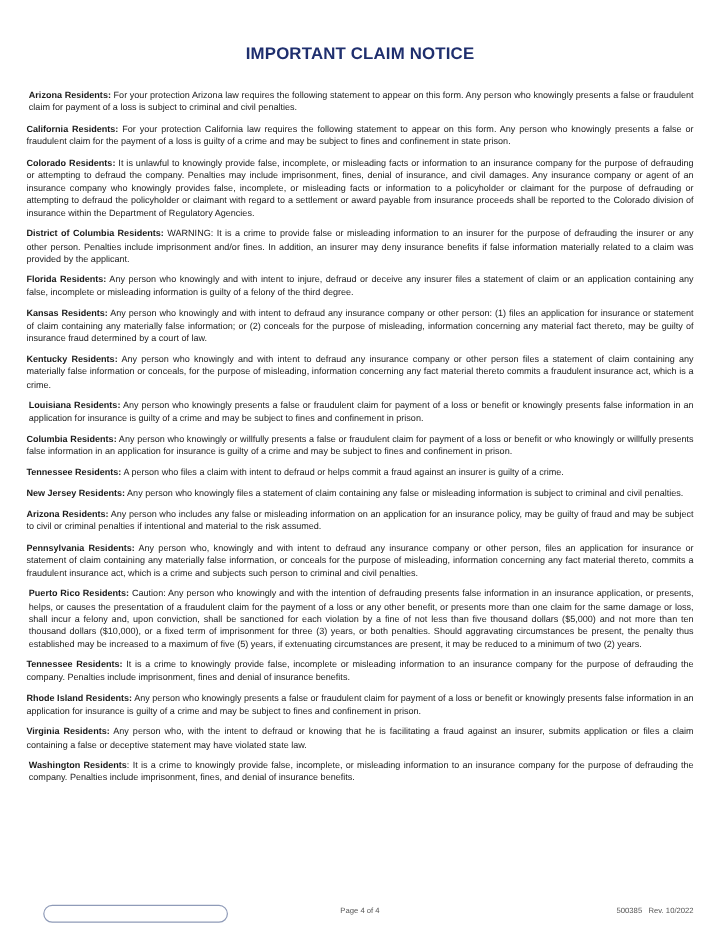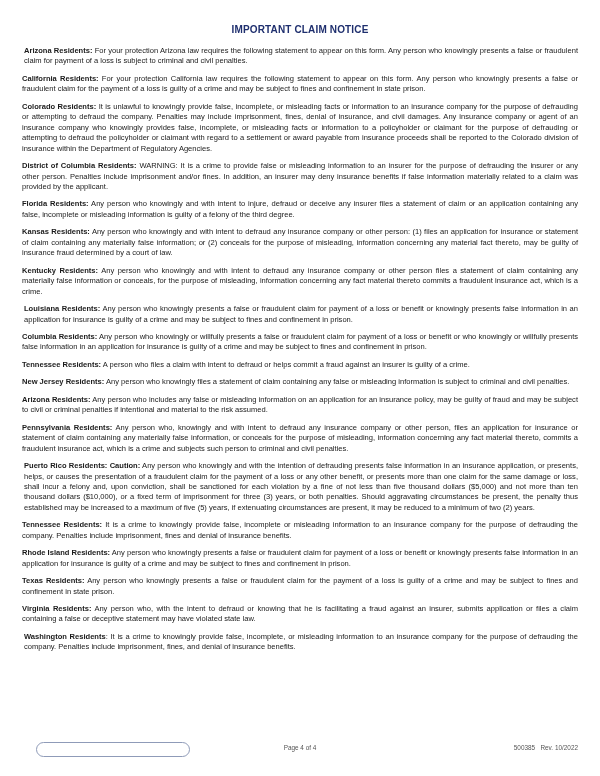--- a/index.html
+++ b/index.html
@@ -16,25 +16,25 @@
     overflow: hidden;
   }
   .page {
     position: relative;
     width: 600px;
     height: 776px;
     box-sizing: border-box;
   }
   .doc-title {
     text-align: center;
-    font-size: 10px;
+    font-size: 14px;
     font-weight: bold;
     color: #1f2f6e;
     letter-spacing: 0.15px;
-    margin: 4px;
+    margin: 16px;
     padding-top: 20px;
     padding-bottom: 7px;
   }
   .body-wrap {
     padding-left: 22px;
     padding-right: 22px;
   }
   p.notice {
     margin: 0 0 7px 0;
     font-size: 7.55px;
@@ -45,21 +45,21 @@
     -webkit-hyphens: none;
     hyphens: none;
   }
   p.notice.indent {
     padding-left: 2px;
   }
   p.notice .state {
     font-weight: bold;
   }
   p.notice .caution {
-    font-weight: bold;
+    font-weight: normal;
   }
   .footer {
     position: absolute;
     left: 0;
     right: 0;
     bottom: 0;
     height: 40px;
   }
   .sig-box {
     position: absolute;
@@ -124,21 +124,20 @@
     <p class="notice"><span class="state">Arizona Residents:</span><span> Any person who includes any false or misleading information on an application for an insurance policy, may be guilty of fraud and may be subject to civil or criminal penalties if intentional and material to the risk assumed.</span></p>
 
     <p class="notice"><span class="state">Pennsylvania Residents:</span><span> Any person who, knowingly and with intent to defraud any insurance company or other person, files an application for insurance or statement of claim containing any materially false information, or conceals for the purpose of misleading, information concerning any fact material thereto, commits a fraudulent insurance act, which is a crime and subjects such person to criminal and civil penalties.</span></p>
 
     <p class="notice indent"><span class="state">Puerto Rico Residents:</span><span class="caution"> Caution:</span><span> Any person who knowingly and with the intention of defrauding presents false information in an insurance application, or presents, helps, or causes the presentation of a fraudulent claim for the payment of a loss or any other benefit, or presents more than one claim for the same damage or loss, shall incur a felony and, upon conviction, shall be sanctioned for each violation by a fine of not less than five thousand dollars ($5,000) and not more than ten thousand dollars ($10,000), or a fixed term of imprisonment for three (3) years, or both penalties. Should aggravating circumstances be present, the penalty thus established may be increased to a maximum of five (5) years, if extenuating circumstances are present, it may be reduced to a minimum of two (2) years.</span></p>
 
     <p class="notice"><span class="state">Tennessee Residents:</span><span> It is a crime to knowingly provide false, incomplete or misleading information to an insurance company for the purpose of defrauding the company. Penalties include imprisonment, fines and denial of insurance benefits.</span></p>
 
     <p class="notice"><span class="state">Rhode Island Residents:</span><span> Any person who knowingly presents a false or fraudulent claim for payment of a loss or benefit or knowingly presents false information in an application for insurance is guilty of a crime and may be subject to fines and confinement in prison.</span></p>
 
-    <p class="notice"><span class="state">Texas Residents:</span><span> Any person who knowingly presents a false or fraudulent claim for the payment of a loss is guilty of a crime and may be subject to fines and confinement in state prison.</span></p>
 
     <p class="notice"><span class="state">Virginia Residents:</span><span> Any person who, with the intent to defraud or knowing that he is facilitating a fraud against an insurer, submits application or files a claim containing a false or deceptive statement may have violated state law.</span></p>
 
     <p class="notice indent"><span class="state">Washington Residents</span><span>: It is a crime to knowingly provide false, incomplete, or misleading information to an insurance company for the purpose of defrauding the company. Penalties include imprisonment, fines, and denial of insurance benefits.</span></p>
 
   </div>
 
   <div class="footer">
     <input class="sig-box" type="text" value="" style="">
     <div class="page-num">Page 4 of 4</div>

